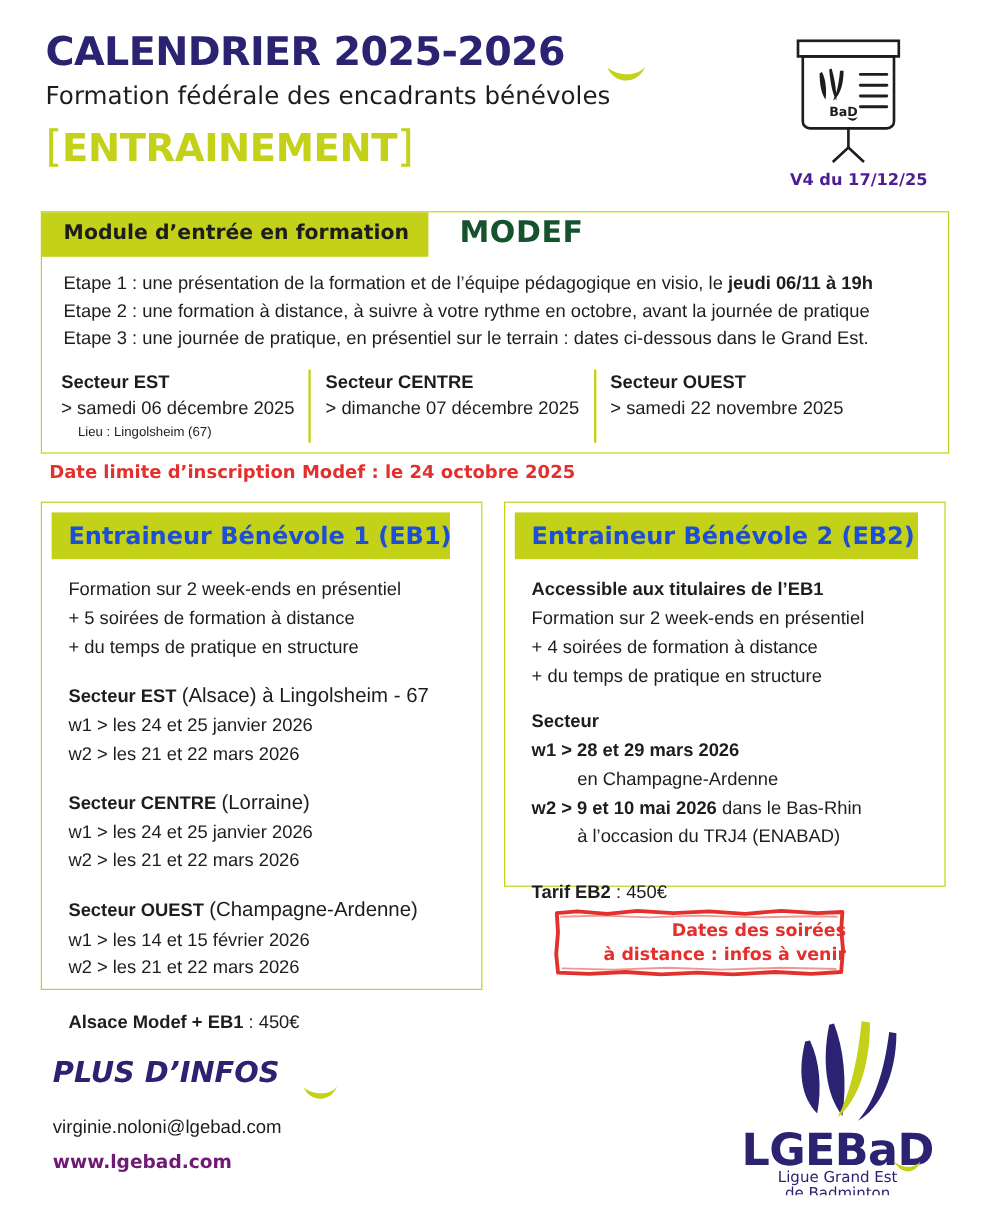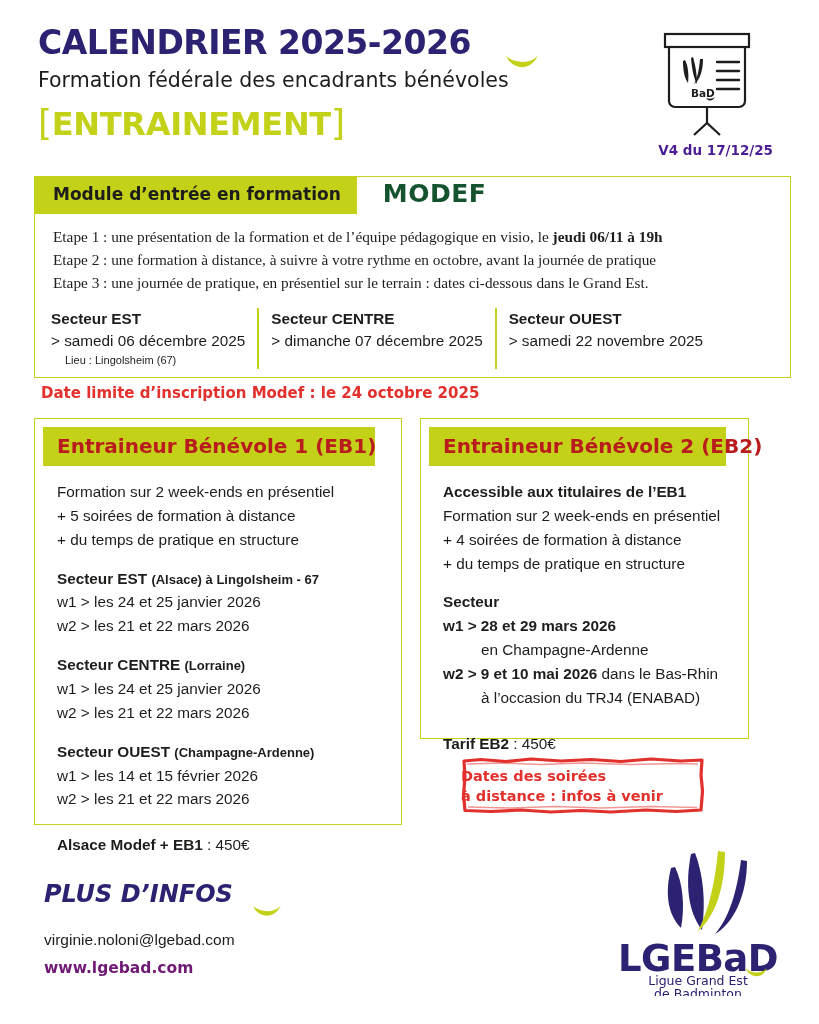--- a/index.html
+++ b/index.html
@@ -101,21 +101,20 @@
     padding:3px 0 0 26px;
     line-height:1.15;
     letter-spacing:0.5px;
   }
   .modef-body{padding:11px 16px 4px 18px;}
   .etape{
     font-size:15.3px;
     line-height:1.52;
     color:#1d1d1b;
     white-space:nowrap;
-    font-family:Liberation Serif, serif;
   }
   .etape b{font-weight:bold;}
   .sectors{
     display:flex;
     margin:10px 0 8px 0;
     padding:0 14px 0 16px;
   }
   .sector{
     padding:0 12px 0 0;
     flex:0 0 auto;
@@ -141,49 +140,49 @@
   }
 
   
   .eb-box{
     position:absolute;
     border:1.5px solid #c3d119;
     background:#fff;
     box-sizing:border-box;
   }
   #eb1{left:34px;top:418px;width:368px;height:407px;}
-  #eb2{left:420px;top:418px;width:329px;height:321px;}
+  #eb2{left:420px;top:418px;width:368px;height:321px;}
   .eb-head{
     background:#c3d119;
     font-family:"DejaVu Sans", sans-serif;
     font-weight:bold;font-size:20px;
-    color:#b91c1c;
+    color:#1d4ed8;
     padding:7px 14px 8px 14px;
     margin:8px 26px 0 8px;
     line-height:1.2;
     white-space:nowrap;
   }
   #eb2 .eb-head{margin-right:22px;}
   .eb-body{padding:14px 14px 0 22px;}
   .ln{font-size:15.3px;line-height:1.56;color:#1d1d1b;white-space:nowrap;}
   .ln.b{font-weight:bold;}
-  .ln .sm{font-size:13px;font-weight:bold;margin-top:12px;}
+  .ln .sm{font-size:17px;font-weight:normal;margin-top:12px;}
   .ln .nb{font-weight:normal;}
   .gap{height:15px;}
   .gap-lg{height:22px;}
   .indent{padding-left:38px;}
 
   
   .stamp{
     position:absolute;left:461px;top:757px;width:244px;height:57px;
   }
   .stamp svg{position:absolute;inset:0;width:100%;height:100%;}
   .stamp-text{
     position:absolute;inset:0;
-    display:flex;flex-direction:column;align-items:flex-start;justify-content:center;
+    display:flex;flex-direction:column;align-items:flex-end;justify-content:center;
     font-family:"DejaVu Sans", sans-serif;
     font-weight:bold;font-size:14.5px;color:#e2302c;
     line-height:1.38;text-align:center;
     white-space:nowrap;
   }
 
   
   .plus-infos{
     position:absolute;left:44px;top:880px;
     font-family:"DejaVu Sans", sans-serif;

